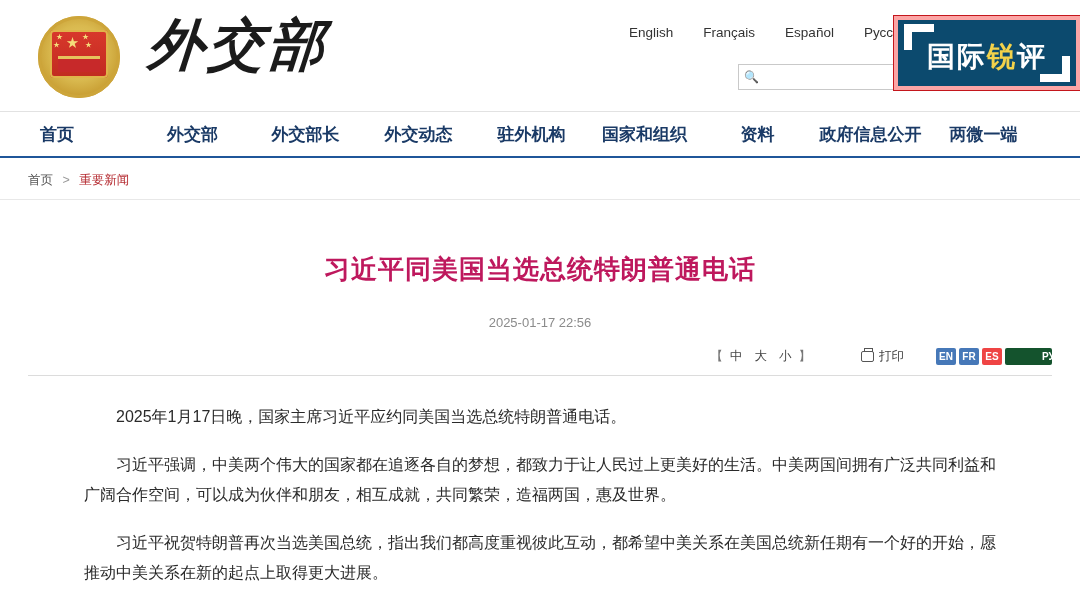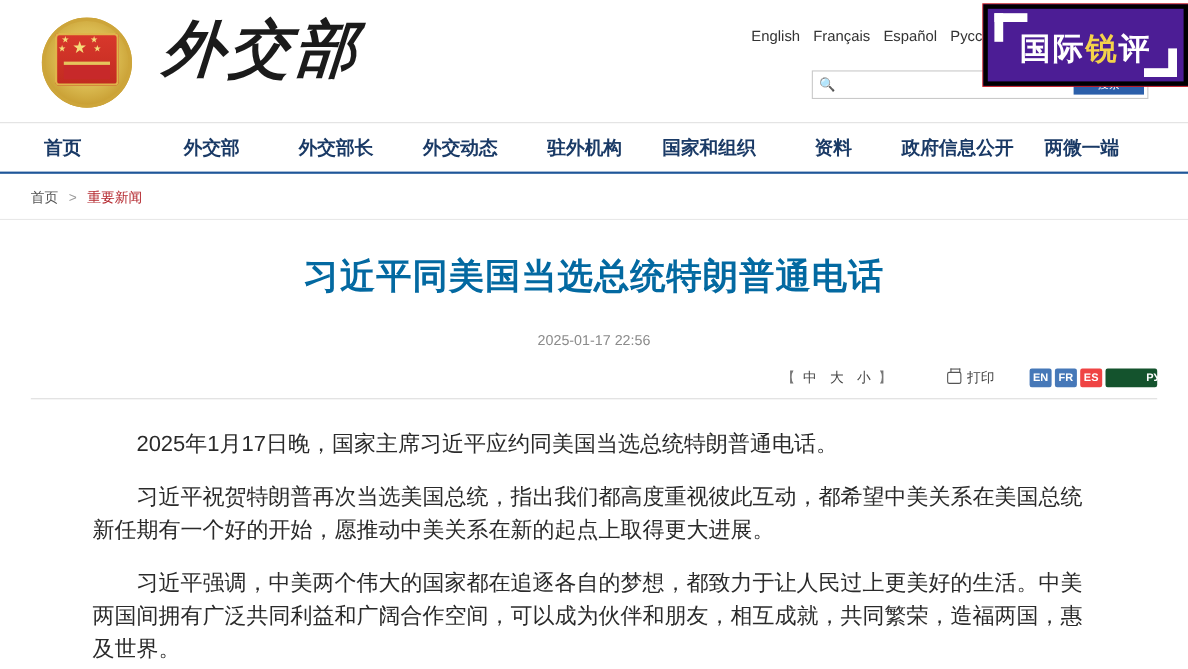--- a/index.html
+++ b/index.html
@@ -64,21 +64,21 @@
     font-weight: bold;
     letter-spacing: 4px;
     color: #1b1b1b;
     font-style: italic;
     transform: skewX(-4deg);
   }
 
   .langs {
     position: absolute;
     right: 166px; top: 25px;
-    display: flex; gap: 12px;
+    display: flex; gap: 30px;
     font-size: 13.5px;
     color: #333;
   }
   .langs a { color: #333; text-decoration: none; }
 
   .searchbox {
     position: absolute;
     right: 36px; top: 64px;
     width: 306px; height: 26px;
     border: 1px solid #c9c9c9;
@@ -98,24 +98,24 @@
   .searchbox .s-btn {
     width: 64px; height: 18px; margin-right: 3px;
     background: #2b5faa; color: #fff;
     font-size: 10px; line-height: 18px; text-align: center;
     border: 0; cursor: pointer;
   }
 
   
   .banner {
     position: absolute;
-    right: 0; top: 4px;
+    right: 0; top: 16px;
     width: 186px; height: 74px;
-    background: #4c1d95;
-    border: 4px solid #000000;
+    background: #0c4a6e;
+    border: 4px solid #fca5a5;
     box-shadow: 0 0 0 1px #c4161c;
     overflow: hidden;
   }
   .banner .b-corner {
     position: absolute; left: 6px; top: 4px;
     width: 30px; height: 8px; background: #fff;
   }
   .banner .b-corner2 {
     position: absolute; left: 6px; top: 4px;
     width: 8px; height: 26px; background: #fff;
@@ -166,26 +166,26 @@
     color: #555;
     border-bottom: 1px solid #e8e8e8;
   }
   .crumb a { color: #555; text-decoration: none; }
   .crumb .cur { color: #b4282e; }
   .crumb .sep { margin: 0 6px; color: #999; }
 
   
   .article { padding: 0 28px; }
   .art-title {
-    margin-top: 30px;
+    margin-top: 52px;
     text-align: center;
     font-family: "DejaVu Serif", serif;
-    font-size: 32px;
+    font-size: 26px;
     font-weight: bold;
-    color: #0369a1;
+    color: #be185d;
     letter-spacing: 1px;
   }
   .art-date {
     margin-top: 28px;
     text-align: center;
     font-size: 13px;
     color: #8b8b8b;
   }
 
   .toolbar {
@@ -221,21 +221,21 @@
     text-align: center;
   }
   .chip.en { background: #4678b8; }
   .chip.fr { background: #4678b8; }
   .chip.es { background: #ef4444; }
   .chip.ru { background: #14532d; padding-left: 47px; }
 
   .body-text { padding: 0 56px; }
   .body-text p {
     margin: 0 0 18px 0;
-    font-size: 20px;
+    font-size: 16px;
     line-height: 30px;
     color: #2a2a2a;
     text-indent: 2em;
     font-family: "Liberation Sans", sans-serif;
   }
   .body-text p:first-child { margin-top: 26px; }
 </style>
 </head>
 <body>
 
@@ -313,19 +313,19 @@
       <div class="lang-chips">
         <div class="chip en">EN</div>
         <div class="chip fr">FR</div>
         <div class="chip es">ES</div>
         <div class="chip ru">РУС</div>
       </div>
     </div>
 
     <div class="body-text">
       <p>2025年1月17日晚，国家主席习近平应约同美国当选总统特朗普通电话。</p>
+      <p>习近平强调，中美两个伟大的国家都在追逐各自的梦想，都致力于让人民过上更美好的生活。中美两国间拥有广泛共同利益和广阔合作空间，可以成为伙伴和朋友，相互成就，共同繁荣，造福两国，惠及世界。</p>
       <p>习近平祝贺特朗普再次当选美国总统，指出我们都高度重视彼此互动，都希望中美关系在美国总统新任期有一个好的开始，愿推动中美关系在新的起点上取得更大进展。</p>
-      <p>习近平强调，中美两个伟大的国家都在追逐各自的梦想，都致力于让人民过上更美好的生活。中美两国间拥有广泛共同利益和广阔合作空间，可以成为伙伴和朋友，相互成就，共同繁荣，造福两国，惠及世界。</p>
       <p>习近平指出，作为两个国情不同的大国，中美之间难免会有一些分歧，关键是要尊重彼此核心利益和重大关切，找到妥善解决问题的办</p>
     </div>
   </div>
 
 </div>
 
 </body></html>

